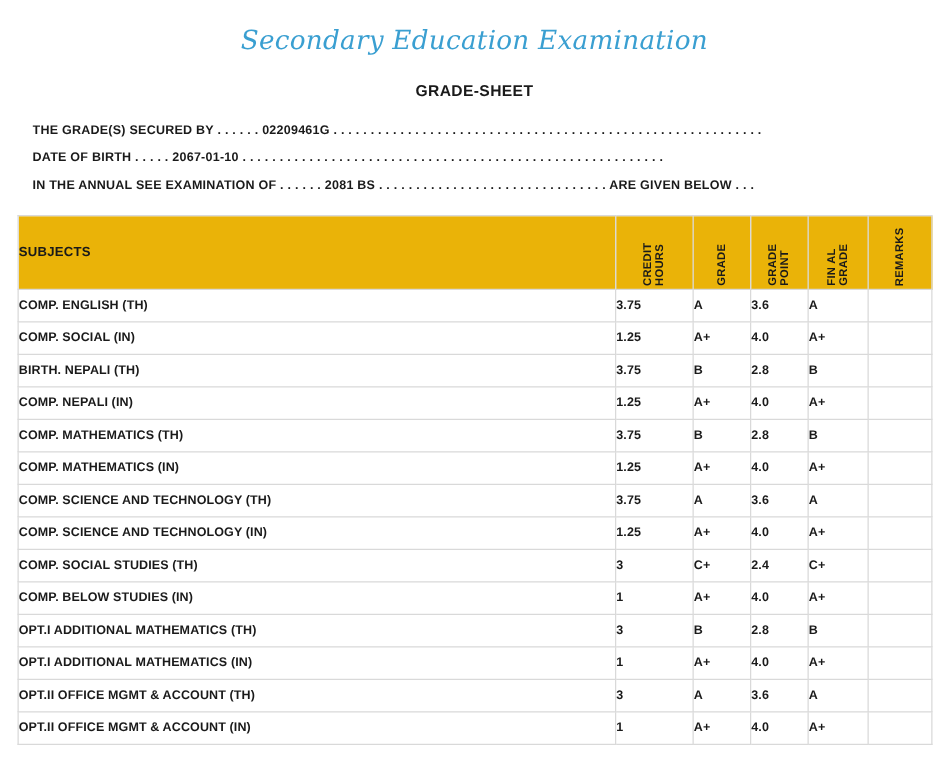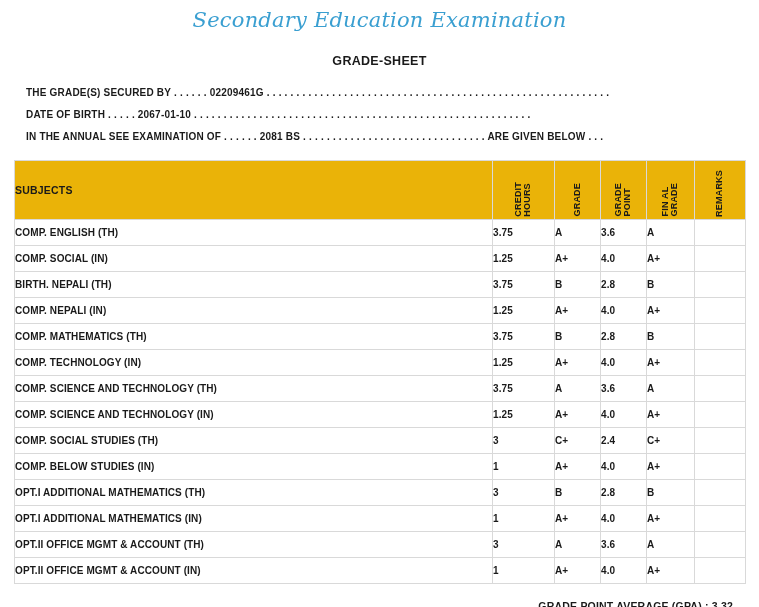--- a/index.html
+++ b/index.html
@@ -22,21 +22,21 @@
     padding: 0;
   }
   .title {
     text-align: center;
     color: #3a9fd1;
     font-size: 21px;
     font-family: "DejaVu Serif", serif;
     font-style: italic;
     font-weight: normal;
     letter-spacing: 0.2px;
-    padding-top: 8px;
+    padding-top: 20px;
   }
   .subtitle {
     text-align: center;
     font-size: 12.5px;
     font-weight: bold;
     color: #1a1a1a;
     margin-top: 22px;
     letter-spacing: 0.3px;
   }
   .info-block {
@@ -192,21 +192,21 @@
           </tr>
           <tr>
             <td class="subject">COMP. MATHEMATICS (TH)</td>
             <td class="num">3.75</td>
             <td class="num">B</td>
             <td class="num">2.8</td>
             <td class="num">B</td>
             <td class="num"></td>
           </tr>
           <tr>
-            <td class="subject">COMP. TECHNOLOGY (IN)</td>
+            <td class="subject">COMP. MATHEMATICS (IN)</td>
             <td class="num">1.25</td>
             <td class="num">A+</td>
             <td class="num">4.0</td>
             <td class="num">A+</td>
             <td class="num"></td>
           </tr>
           <tr>
             <td class="subject">COMP. SCIENCE AND TECHNOLOGY (TH)</td>
             <td class="num">3.75</td>
             <td class="num">A</td>

